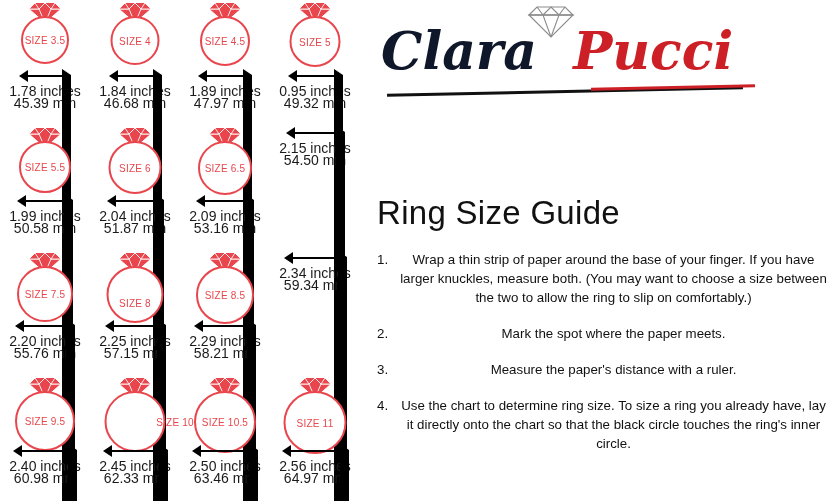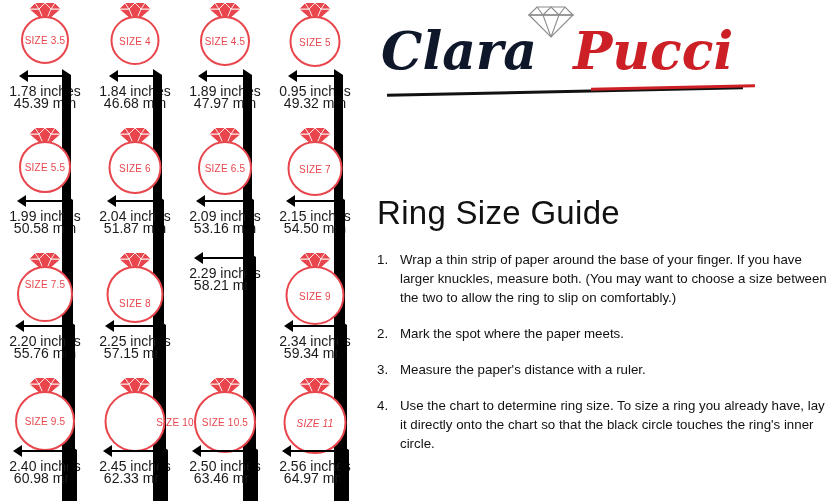--- a/index.html
+++ b/index.html
@@ -193,21 +193,21 @@
     display: flex;
     font-size: 13.3px;
     line-height: 19px;
     color: #111;
     margin-bottom: 17px;
   }
   .step-num {
     width: 23px;
     flex: 0 0 23px;
   }
-  .step-text { flex: 1; }
+  .step-text { flex: 1; text-align: center; }
 </style>
 </head>
 <body>
 
 <div class="page">
 
   <div class="chart" id="chart">
       <div class="chart-row">
         <div class="ring-cell">
           <div class="ring-art">
@@ -394,36 +394,20 @@
             <div class="arrow-head left" style="left:11px;"></div>
             <div class="arrow-line" style="left:18px;width:44px;"></div>
             <div class="arrow-head right" style="left:60px;"></div>
           </div>
           <div class="meas">
             <div>2.09 inches</div>
             <div>53.16 mm</div>
           </div>
         </div>
         <div class="ring-cell">
-          <div class="ring-art">
-            <div class="crown">
-              <svg viewBox="0 0 34 22" width="34" height="22">
-                <g fill="#e8464c" stroke="#ffffff" stroke-width="0.9">
-                  <path d="M1 7 L17 21 L33 7 Z"></path>
-                  <path d="M1 7 L7 1 L27 1 L33 7 Z"></path>
-                  <path d="M7 1 L11 7 L17 21 L23 7 L27 1"></path>
-                  <path d="M11 7 L17 1 L23 7"></path>
-                </g>
-              </svg>
-            </div>
-            <div class="band" style="width:55px;height:55px;top:14px;">
-              <div class="band-inner" style="width:40px;height:40px;"></div>
-            </div>
-            <div class="size-label" style="top:41.5px;">SIZE 7</div>
-          </div>
           <div class="arrow-row">
             <div class="arrow-head left" style="left:10.5px;"></div>
             <div class="arrow-line" style="left:17.5px;width:45px;"></div>
             <div class="arrow-head right" style="left:60.5px;"></div>
           </div>
           <div class="meas">
             <div>2.15 inches</div>
             <div>54.50 mm</div>
           </div>
         </div>
@@ -437,21 +421,21 @@
                   <path d="M1 7 L17 21 L33 7 Z"></path>
                   <path d="M1 7 L7 1 L27 1 L33 7 Z"></path>
                   <path d="M7 1 L11 7 L17 21 L23 7 L27 1"></path>
                   <path d="M11 7 L17 1 L23 7"></path>
                 </g>
               </svg>
             </div>
             <div class="band" style="width:56px;height:56px;top:14px;">
               <div class="band-inner" style="width:41px;height:41px;"></div>
             </div>
-            <div class="size-label" style="top:32px;">SIZE 7.5</div>
+            <div class="size-label" style="top:42px;">SIZE 7.5</div>
           </div>
           <div class="arrow-row">
             <div class="arrow-head left" style="left:10px;"></div>
             <div class="arrow-line" style="left:17px;width:46px;"></div>
             <div class="arrow-head right" style="left:61px;"></div>
           </div>
           <div class="meas">
             <div>2.20 inches</div>
             <div>55.76 mm</div>
           </div>
@@ -477,47 +461,47 @@
             <div class="arrow-head left" style="left:9.5px;"></div>
             <div class="arrow-line" style="left:16.5px;width:47px;"></div>
             <div class="arrow-head right" style="left:61.5px;"></div>
           </div>
           <div class="meas">
             <div>2.25 inches</div>
             <div>57.15 mm</div>
           </div>
         </div>
         <div class="ring-cell">
+          <div class="ring-art">
+            <div class="crown">
+              <svg viewBox="0 0 34 22" width="34" height="22">
+                <g fill="#e8464c" stroke="#ffffff" stroke-width="0.9">
+                  <path d="M1 7 L17 21 L33 7 Z"></path>
+                  <path d="M1 7 L7 1 L27 1 L33 7 Z"></path>
+                  <path d="M7 1 L11 7 L17 21 L23 7 L27 1"></path>
+                  <path d="M11 7 L17 1 L23 7"></path>
+                </g>
+              </svg>
+            </div>
+            <div class="band" style="width:58px;height:58px;top:14px;">
+              <div class="band-inner" style="width:43px;height:43px;"></div>
+            </div>
+            <div class="size-label" style="top:43px;">SIZE 8.5</div>
+          </div>
           <div class="arrow-row">
             <div class="arrow-head left" style="left:9px;"></div>
             <div class="arrow-line" style="left:16px;width:48px;"></div>
             <div class="arrow-head right" style="left:62px;"></div>
           </div>
           <div class="meas">
             <div>2.29 inches</div>
             <div>58.21 mm</div>
           </div>
         </div>
         <div class="ring-cell">
-          <div class="ring-art">
-            <div class="crown">
-              <svg viewBox="0 0 34 22" width="34" height="22">
-                <g fill="#e8464c" stroke="#ffffff" stroke-width="0.9">
-                  <path d="M1 7 L17 21 L33 7 Z"></path>
-                  <path d="M1 7 L7 1 L27 1 L33 7 Z"></path>
-                  <path d="M7 1 L11 7 L17 21 L23 7 L27 1"></path>
-                  <path d="M11 7 L17 1 L23 7"></path>
-                </g>
-              </svg>
-            </div>
-            <div class="band" style="width:59px;height:59px;top:14px;">
-              <div class="band-inner" style="width:44px;height:44px;"></div>
-            </div>
-            <div class="size-label" style="top:43.5px;">SIZE 9</div>
-          </div>
           <div class="arrow-row">
             <div class="arrow-head left" style="left:8.5px;"></div>
             <div class="arrow-line" style="left:15.5px;width:49px;"></div>
             <div class="arrow-head right" style="left:62.5px;"></div>
           </div>
           <div class="meas">
             <div>2.34 inches</div>
             <div>59.34 mm</div>
           </div>
         </div>
@@ -612,21 +596,21 @@
                   <path d="M1 7 L17 21 L33 7 Z"></path>
                   <path d="M1 7 L7 1 L27 1 L33 7 Z"></path>
                   <path d="M7 1 L11 7 L17 21 L23 7 L27 1"></path>
                   <path d="M11 7 L17 1 L23 7"></path>
                 </g>
               </svg>
             </div>
             <div class="band" style="width:63px;height:63px;top:14px;">
               <div class="band-inner" style="width:48px;height:48px;"></div>
             </div>
-            <div class="size-label" style="top:45.5px;font-style:italic;">SIZE 11</div>
+            <div class="size-label" style="top:45.5px;">SIZE 11</div>
           </div>
           <div class="arrow-row">
             <div class="arrow-head left" style="left:6.5px;"></div>
             <div class="arrow-line" style="left:13.5px;width:53px;"></div>
             <div class="arrow-head right" style="left:64.5px;"></div>
           </div>
           <div class="meas">
             <div>2.56 inches</div>
             <div>64.97 mm</div>
           </div>

